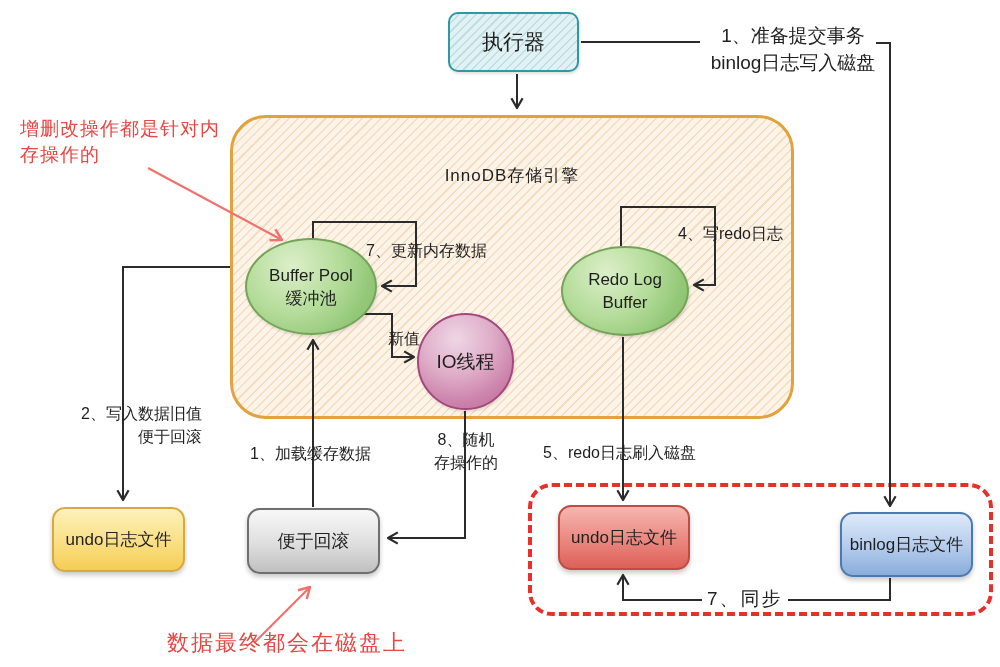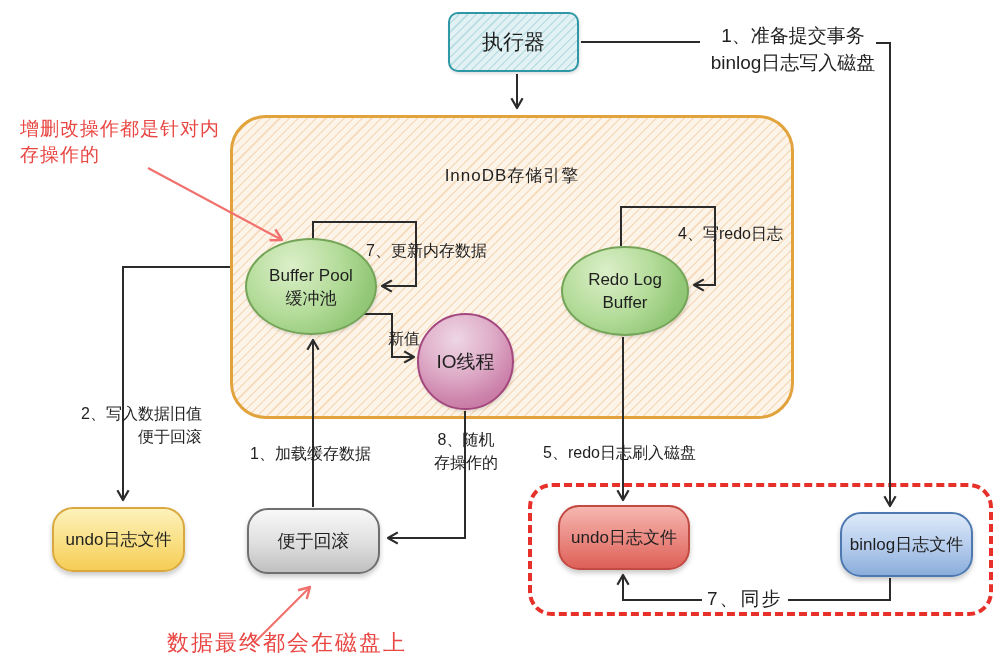--- a/index.html
+++ b/index.html
@@ -45,21 +45,21 @@
   }
   .buffer-pool{left:245px;top:238px;width:132px;height:97px;}
   .redo-buffer{left:561px;top:246px;width:128px;height:90px;}
   .io-circle{
     left:417px;top:313px;width:97px;height:97px;border-radius:50%;
     border:2px solid #a3487e;font-size:19px;
     background:radial-gradient(circle at 40% 26%, #eed6e4 0%, #dfaec9 40%, #cd84ac 70%, #bb6796 100%);
     box-shadow:1px 2px 3px rgba(0,0,0,0.12);
   }
   .file-box{
-    border-radius:21px;font-size:17px;
+    border-radius:13px;font-size:17px;
     box-shadow:0 3px 5px rgba(0,0,0,0.22);
   }
   .undo-file{left:52px;top:507px;width:133px;height:65px;
     border:2px solid #d9a93f;
     background:linear-gradient(180deg,#fdf2bb 0%,#f9df83 55%,#f5cd55 100%);}
   .disk-file{left:247px;top:508px;width:133px;height:66px;
     border:2.5px solid #6f6f6f;font-size:18px;
     background:linear-gradient(180deg,#f8f8f8 0%,#dedede 55%,#c0c0c0 100%);}
   .redo-file{left:558px;top:505px;width:132px;height:65px;
     border:2px solid #c14a42;

